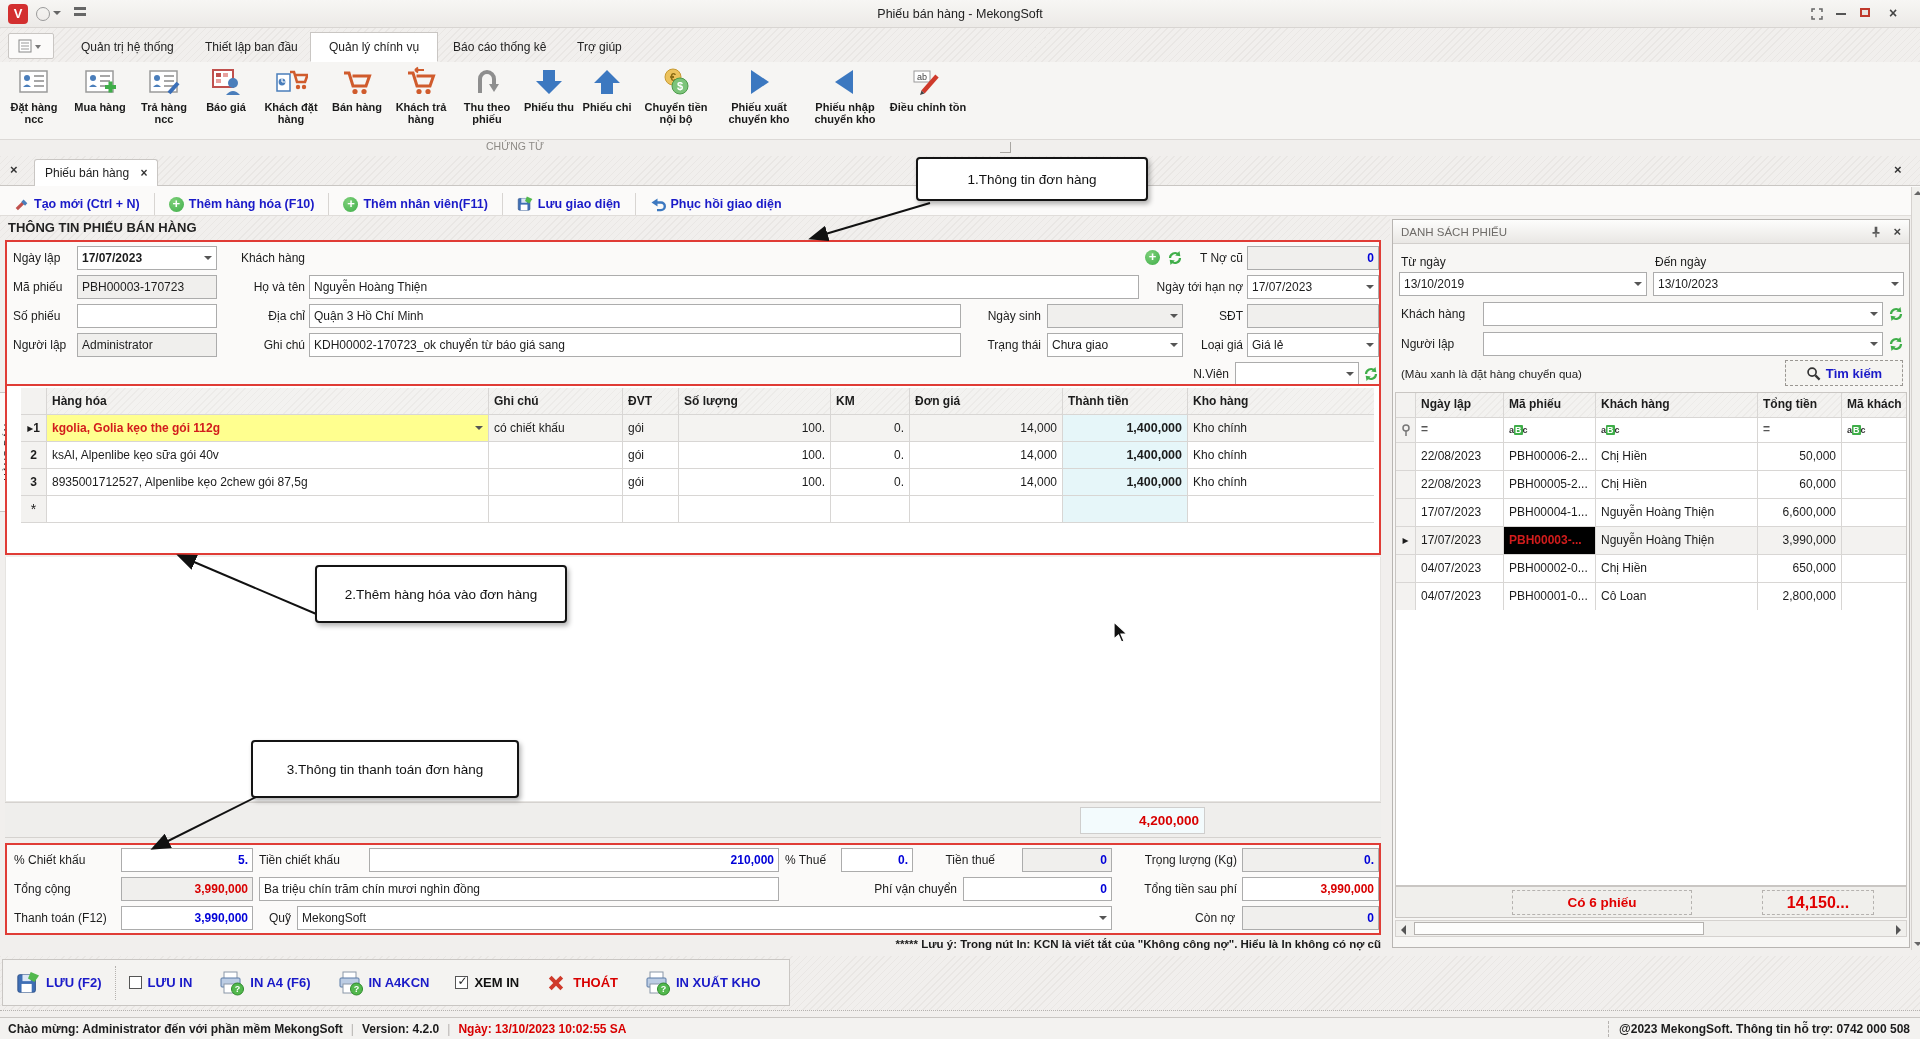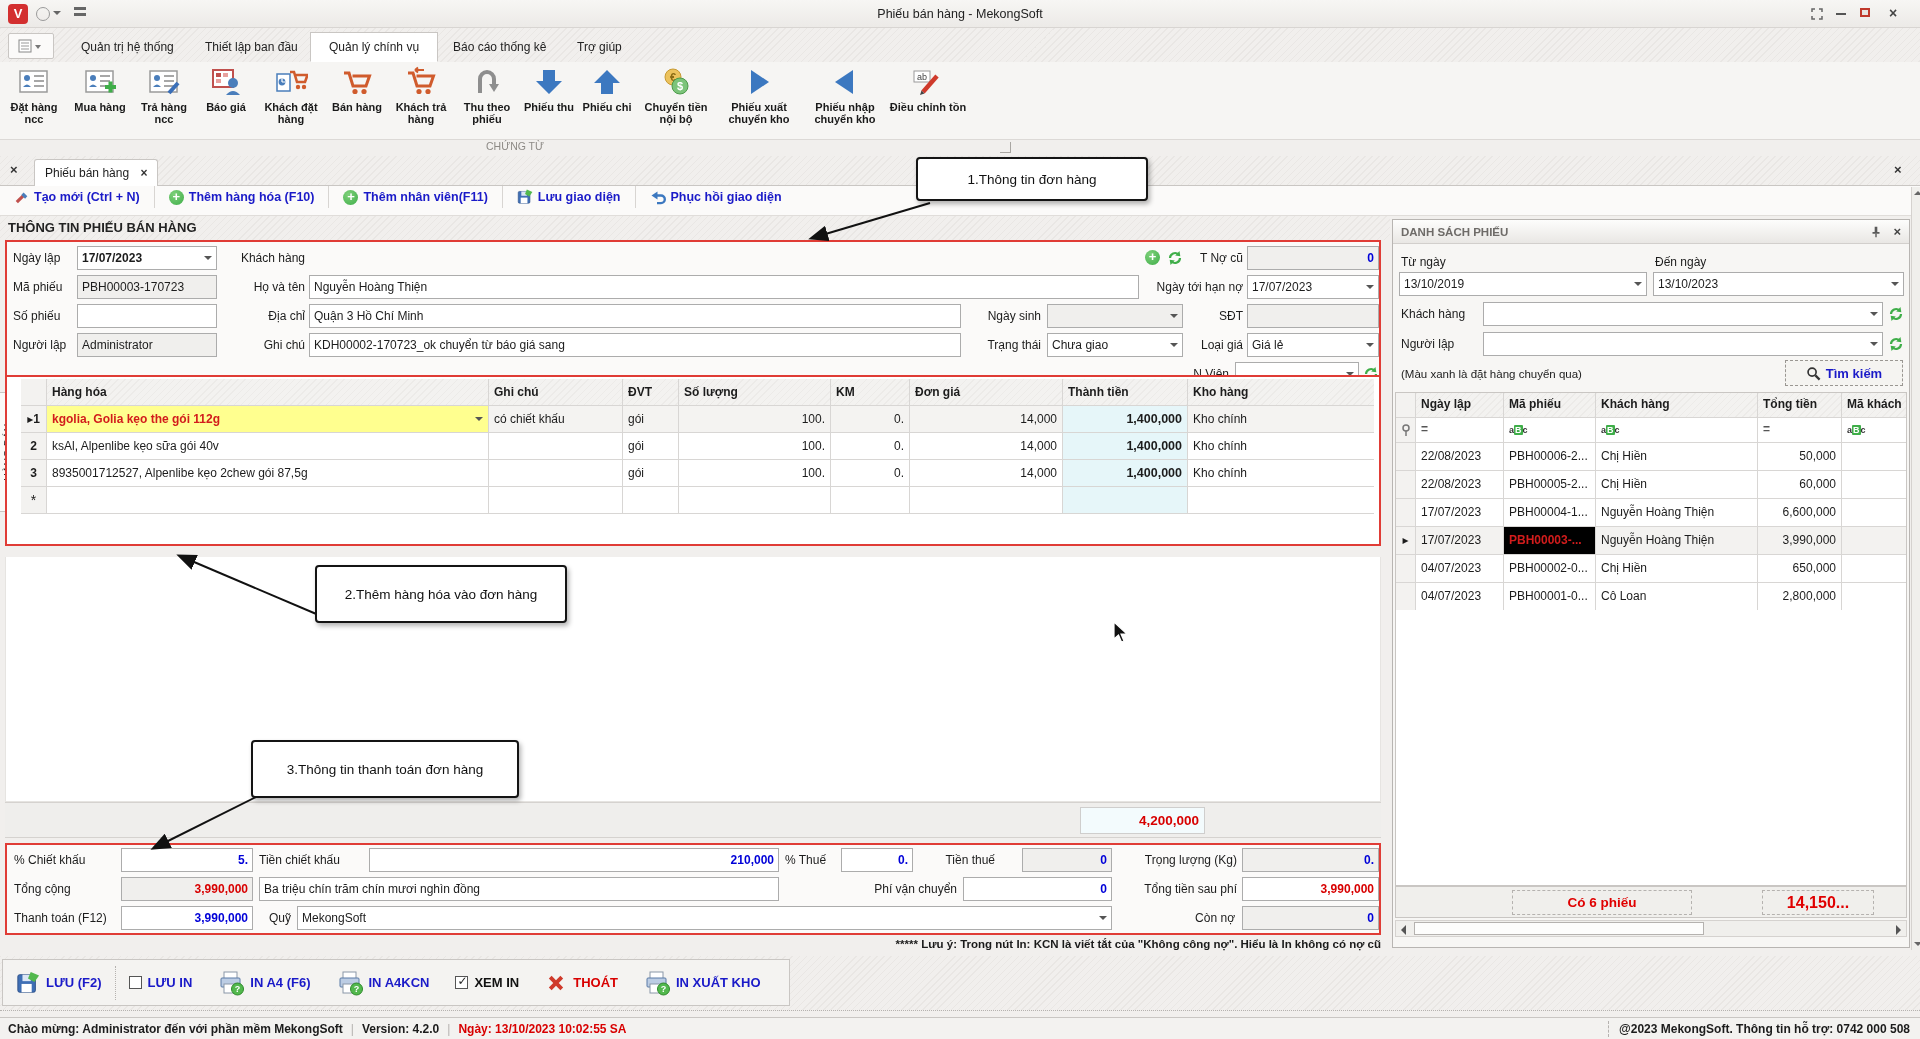--- a/index.html
+++ b/index.html
@@ -19,38 +19,38 @@
   .titlebar { left:0; top:0; width:1920px; height:28px; background:linear-gradient(#f7f6f4,#eceae7); border-bottom:1px solid #d8d5d2; }
   .ribbon-tabs { left:0; top:28px; width:1920px; height:34px; }
   .rtab { position:absolute; top:4px; height:30px; line-height:28px; padding:0 18px; font-size:12px; color:#222; border:1px solid transparent; }
   .rtab.active { background:#fff; border-color:#c9c6c3; border-bottom-color:#fff; z-index:2; }
   .ribbon-body { left:0; top:62px; width:1920px; height:78px; background:#f6f5f3; border-bottom:1px solid #dcd9d6; }
   .ritem { float:left; height:74px; padding-top:3px; text-align:center; cursor:pointer; }
   .ritem .ric { height:34px; display:flex; align-items:center; justify-content:center; }
   .ritem .rlb { font-size:11px; font-weight:bold; color:#1a1a1a; line-height:12px; margin-top:2px; }
   .group-row { left:0; top:140px; width:1030px; height:15px; text-align:center; color:#8d8a86; font-size:10.5px; }
   .doctab-bar { left:0; top:156px; width:1920px; height:30px; border-bottom:1px solid #c9c6c3; }
-  .actions-row { left:0; top:186px; width:1920px; height:30px; background:#fbfaf9; border-bottom:1px solid #e0ddda; display:flex; align-items:flex-start; }
+  .actions-row { left:0; top:186px; width:1920px; height:30px; background:#fbfaf9; border-bottom:1px solid #e0ddda; display:flex; align-items:flex-end; }
   .action { display:flex; align-items:center; gap:5px; padding:0 14px; height:22px; color:#1a1ac8; font-weight:bold; font-size:12.5px; border-right:1px solid #d8d5d2; cursor:pointer; white-space:nowrap; }
   .redbox { position:absolute; border:2px solid #e03c36; background:#fbfaf9; }
   .mgrid-row { display:flex; height:27px; }
   .mgc { border-right:1px solid #d8d6d4; border-bottom:1px solid #d8d6d4; padding:0 5px; font-size:12px; line-height:26px; overflow:hidden; white-space:nowrap; background:#fff; }
   .mgc.hd { font-weight:bold; background:#f3f2f0; background-image:repeating-linear-gradient(135deg, rgba(130,120,110,.06) 0 1px, transparent 1px 5px); }
   .mgc.ind { background:#f3f2f0; text-align:center; padding:0 2px; }
   .mgc.numr { text-align:right; }
   .mgc.amt { text-align:right; font-weight:bold; font-size:12.5px; background:#e6f6f9; }
   .mgc.sel { background:#f4f3f1; }
   .cellarrow { float:right; margin-top:11px; border:4px solid transparent; border-top-color:#555; }
   .cb { display:inline-block; width:13px; height:13px; border:1px solid #555; background:#fff; position:relative; vertical-align:-2px; }
   .cb.checked::before { content:"✓"; position:absolute; left:1px; top:-3px; font-size:12px; font-weight:bold; color:#222; }
   .fbtn { display:flex; align-items:center; gap:6px; padding:0 13px; height:40px; color:#1a1ac8; font-weight:bold; font-size:13px; cursor:pointer; white-space:nowrap; }
   .statusbar { left:0; top:1017px; width:1920px; height:22px; background:#f3f2f0; border-top:1px solid #c9c6c3; display:flex; align-items:center; font-weight:bold; }
   .ssep { color:#b5b2af; margin:0 8px; font-weight:normal; }
   .panel { left:1392px; top:219px; width:518px; height:729px; background:#f7f6f4; border:1px solid #b8b5b2; }
-  .panel-title { height:24px; background:linear-gradient(#fdfdfc,#e9e7e4); border-bottom:1px solid #d2cfcc; display:flex; align-items:center; padding:0 8px; font-weight:bold; color:#6e6b68; font-size:11.5px;text-align:right; }
+  .panel-title { height:24px; background:linear-gradient(#fdfdfc,#e9e7e4); border-bottom:1px solid #d2cfcc; display:flex; align-items:center; padding:0 8px; font-weight:normal; color:#6e6b68; font-size:11.5px;text-align:right; }
   .pgc { border-right:1px solid #d8d6d4; border-bottom:1px solid #d8d6d4; padding:0 5px; font-size:12px; line-height:26px; overflow:hidden; white-space:nowrap; background:#fff; }
   .pg-row { display:flex; height:28px; }
   .pg-row .pgc { line-height:27px; }
   .pgc.hd { font-weight:bold; background:#f3f2f0; line-height:23px; background-image:repeating-linear-gradient(135deg, rgba(130,120,110,.06) 0 1px, transparent 1px 5px); }
   .pgc.ind { background:#f3f2f0; text-align:center; padding:0 1px; }
   .abc-badge { display:inline-block; font-size:9px; font-weight:bold; color:#333; }
   .abc-badge b { background:#3fae49; color:#fff; padding:0 1px; border-radius:1px; }
   .callout { position:absolute; background:#fff; border:2px solid #141414; border-radius:4px; display:flex; align-items:center; justify-content:center; font-size:13.5px; color:#111; box-shadow:2px 3px 5px rgba(0,0,0,.3); z-index:30; }
   .scroll-v { position:absolute; left:1911px; top:187px; width:12px; height:763px; background:#f0efec; border-left:1px solid #d5d2cf; }
   .sarrow { width:0; height:0; position:absolute; }
@@ -374,21 +374,21 @@
 
   <span class="lbl r abs" style="left:1150px;top:120px;width:72px;">N.Viên</span>
   <div class="inp combo abs" style="left:1228px;top:120px;width:124px;"></div>
   <svg class="ic abs" style="left:1356px;top:124px;" width="16" height="16">
       <use href="#sym-refresh"></use>
     </svg>
 </div>
 
 <div class="abs" style="left:0;top:392px;width:19px;height:120px;background:#faf9f7;border:1px solid #c9c6c3;border-right:none;writing-mode:vertical-rl;transform:rotate(180deg);text-align:center;font-size:11px;color:#333;line-height:17px;">HÀNG BÁN</div>
 
-<div class="redbox" style="left:5px;top:375px;width:1376px;height:171px;background:#fff;">
+<div class="redbox" style="left:5px;top:384px;width:1376px;height:171px;background:#fff;">
   <div style="position:absolute;left:14px;top:2px;right:2px;">
 
     <div class="mgrid-row">
       <div class="mgc hd ind" style="width:26px;"></div>
       <div class="mgc hd" style="width:442px;">Hàng hóa</div>
       <div class="mgc hd" style="width:134px;">Ghi chú</div>
       <div class="mgc hd" style="width:56px;">ĐVT</div>
       <div class="mgc hd" style="width:152px;">Số lượng</div>
       <div class="mgc hd" style="width:79px;">KM</div>
       <div class="mgc hd" style="width:153px;">Đơn giá</div>

